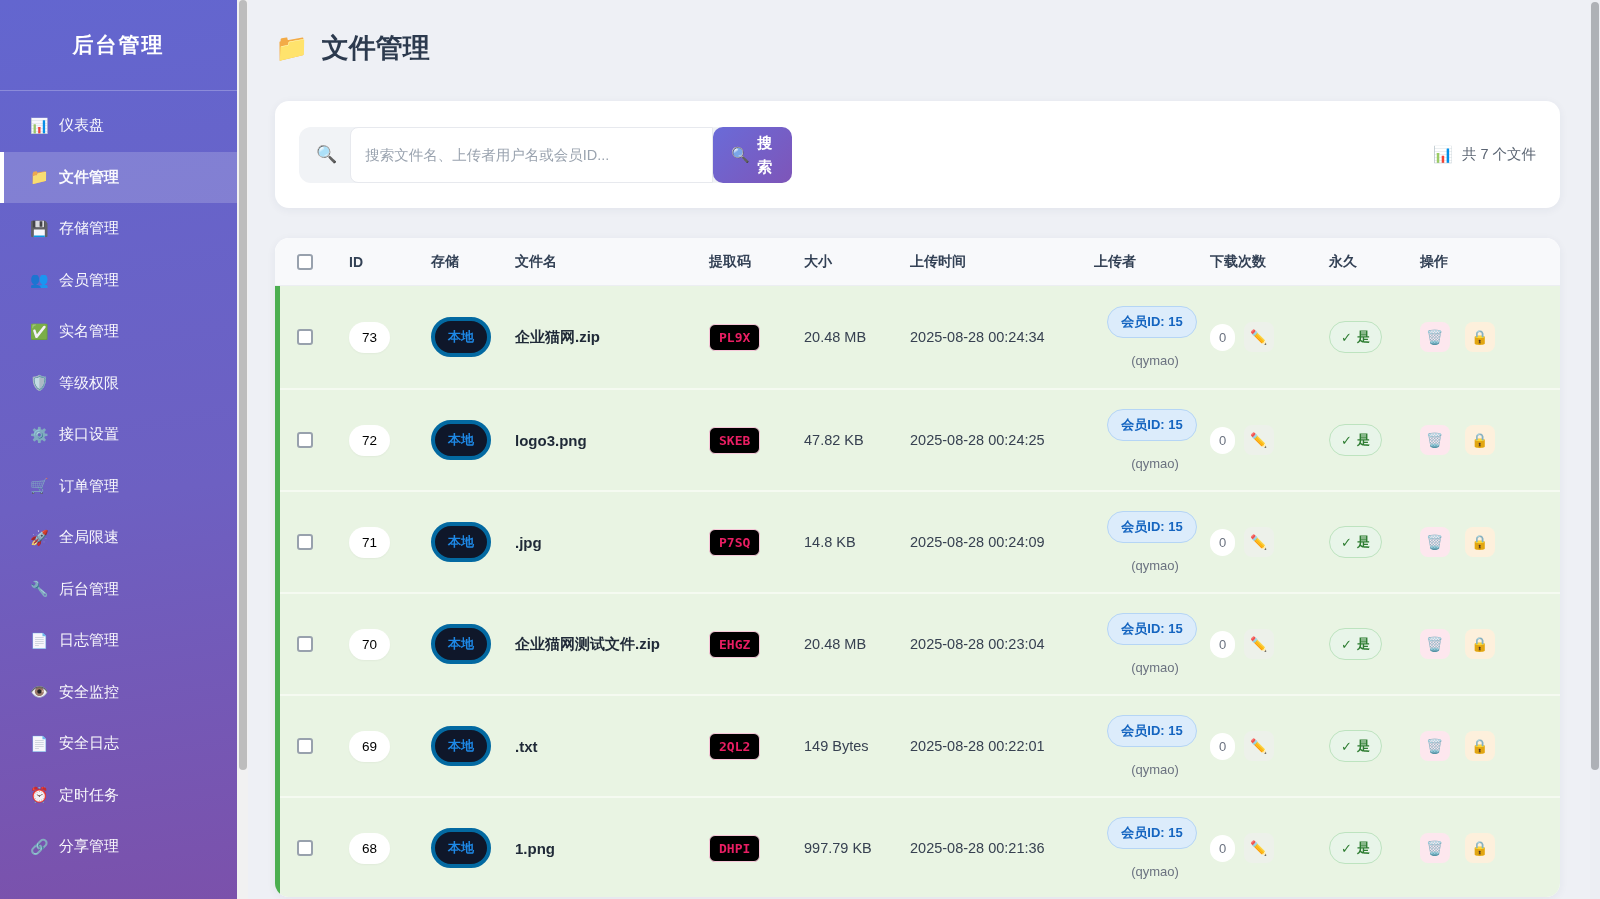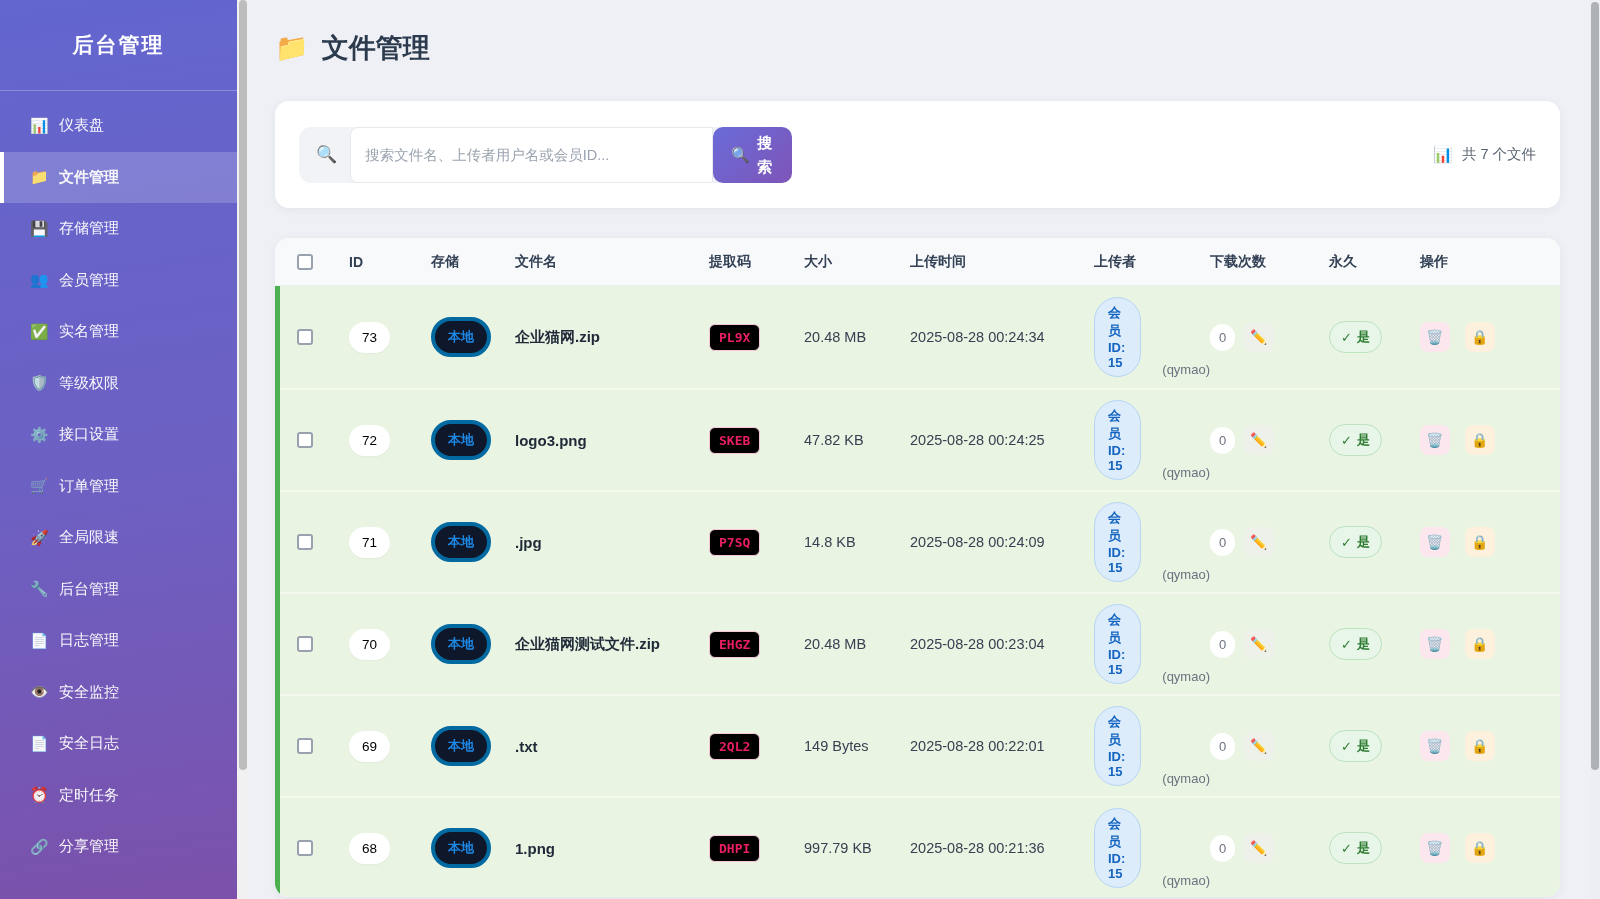--- a/index.html
+++ b/index.html
@@ -99,21 +99,21 @@
     display:inline-block; background:#0f172a; color:#1e88e5; font-size:13px; font-weight:bold;
     border:4px solid #0369a1; padding:7px 13px; border-radius:999px;
   }
   .fname { font-size:15px; font-weight:bold; color:#1f2937; }
   .code-badge {
     display:inline-block; background:#000000; color:#e91e63; font-weight:bold;
     font-family:"DejaVu Sans Mono",monospace; font-size:13px;
     border:1px solid #f6c7d8; padding:5px 9px; border-radius:6px;
   }
   .size-txt, .time-txt { font-size:14.5px; color:#374151; }
-  .uploader-cell { display:flex; flex-direction:row; align-items:flex-end; gap:15px; }
+  .uploader-cell { display:flex; flex-direction:column; align-items:center; gap:15px; }
   .member-badge {
     display:inline-block; background:#dcecfb; color:#1565c0; font-size:13px; font-weight:bold;
     border:1px solid #b5d5f5; padding:6px 13px; border-radius:999px;
   }
   .uploader-name { color:#6b7280; font-size:13px; padding-left:6px; }
   .dl-cell { display:flex; align-items:center; gap:9px; }
   .dl-pill {
     background:#fff; color:#6b7280; font-size:13px; padding:6px 9px;
     border-radius:999px; min-width:23px; text-align:center;
   }

